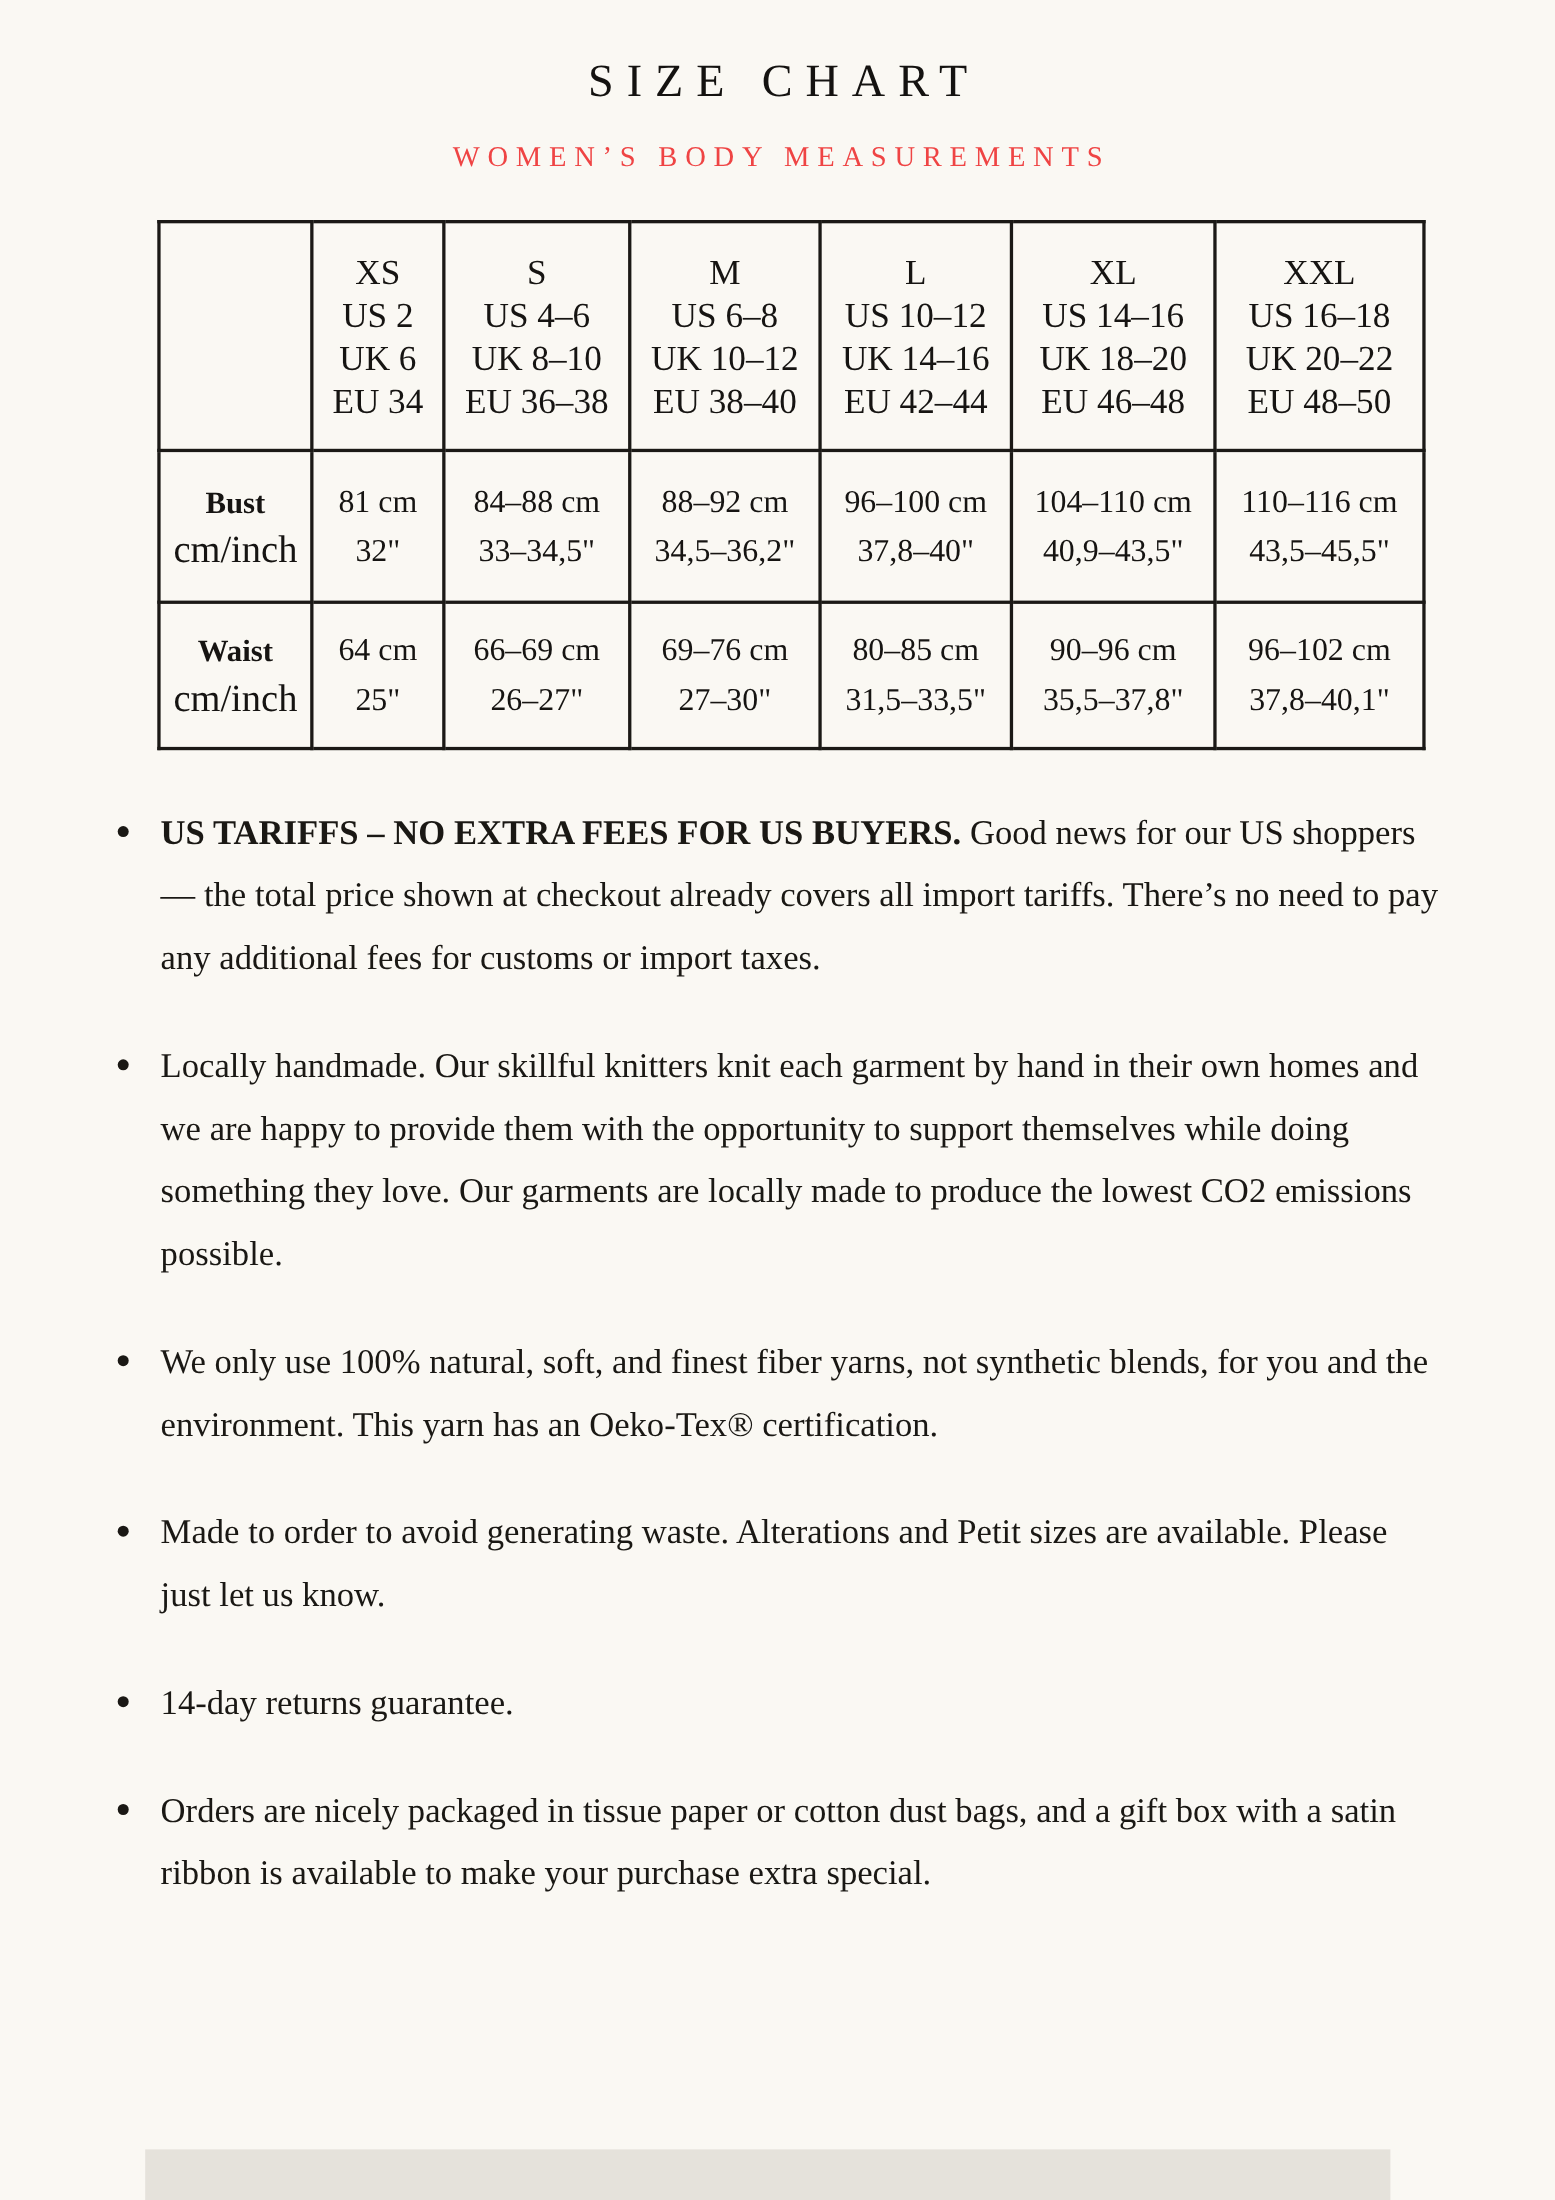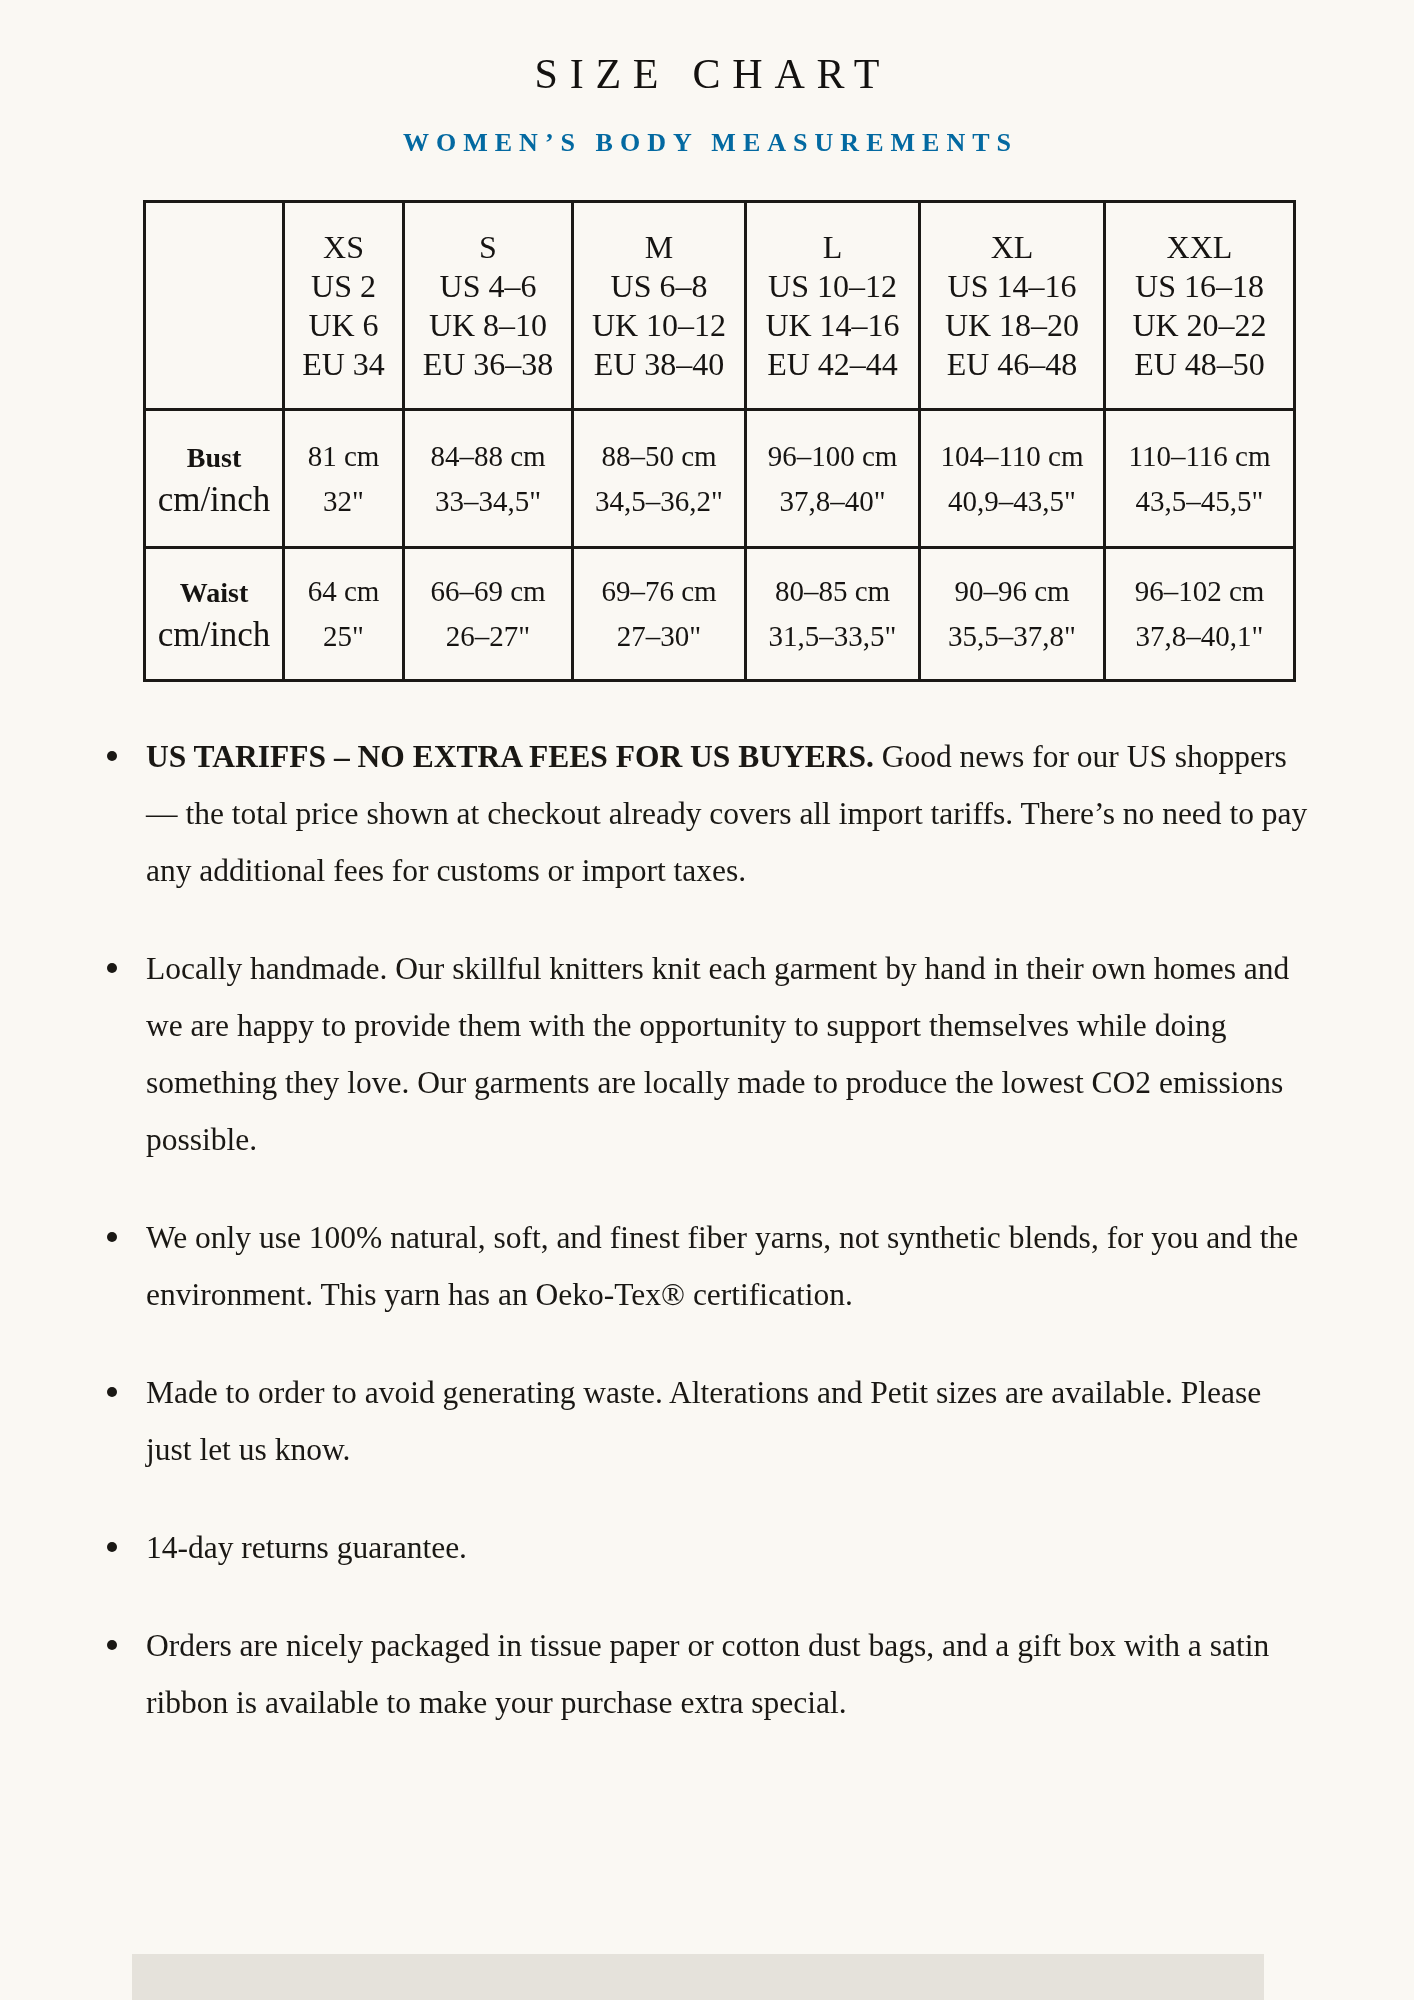--- a/index.html
+++ b/index.html
@@ -15,23 +15,23 @@
   .title {
     margin:0; padding-top:50px;
     text-align:center;
     font-size:42px; font-weight:400;
     letter-spacing:0.28em; text-indent:0.28em;
     color:#141210;
   }
   .subtitle {
     margin:30px 0 0 0;
     text-align:center;
-    font-size:26px; font-weight:700;
+    font-size:26px; font-weight:400;
     letter-spacing:0.27em; text-indent:0.27em;
-    color:#0369a1;
+    color:#ef4444;
   }
 
   table.size-table {
     margin:42px 0 0 143px;
     border-collapse:collapse;
     table-layout:fixed;
     width:1150px;
   }
   table.size-table td {
     border:3px solid #1b1916;
@@ -142,21 +142,21 @@
       </td>
       <td class="data-cell">
         <div>81 cm</div>
         <div>32"</div>
       </td>
       <td class="data-cell">
         <div>84–88 cm</div>
         <div>33–34,5"</div>
       </td>
       <td class="data-cell">
-        <div>88–50 cm</div>
+        <div>88–92 cm</div>
         <div>34,5–36,2"</div>
       </td>
       <td class="data-cell">
         <div>96–100 cm</div>
         <div>37,8–40"</div>
       </td>
       <td class="data-cell">
         <div>104–110 cm</div>
         <div>40,9–43,5"</div>
       </td>

